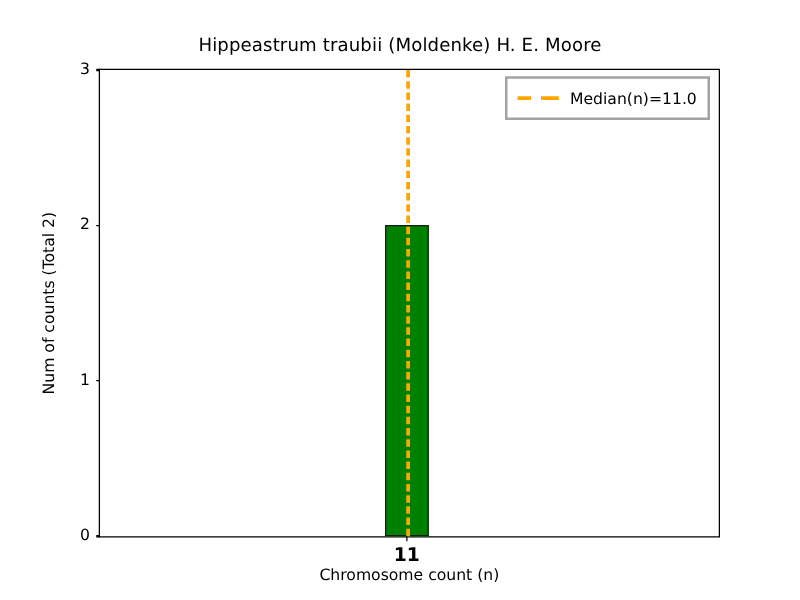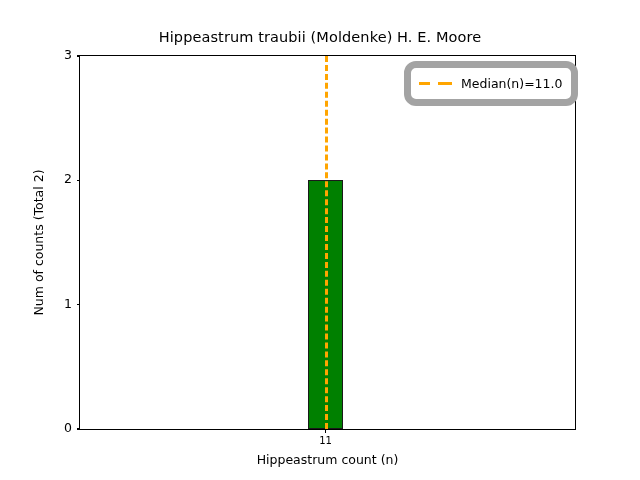--- a/index.html
+++ b/index.html
@@ -95,23 +95,24 @@
     width: 1.2px;
     height: 3.5px;
     background: #000000;
   }
   .xtick .tick-label {
     position: absolute;
     top: 6px;
     left: -40px;
     width: 80px;
     text-align: center;
-    font-size: 10px;
-    color: #000000;
-    white-space: nowrap;
+    font-size: 15px;
+    color: #000000;
+    white-space: nowrap;
+    font-weight: bold;
   }
 
   
   #xlabel {
     position: absolute;
     left: 79px;
     top: 452px;
     width: 497px;
     text-align: center;
     font-size: 12.5px;
@@ -136,25 +137,25 @@
     top: 430px;
     width: 0;
     height: 0;
   }
 
   
   #legend {
     position: absolute;
     left: 404px;
     top: 61px;
-    border: 7px solid #a3a3a3;
+    border: 2px solid #a3a3a3;
     background: #ffffff;
     padding: 6px 9px 6px 8px;
     box-sizing: border-box;
-    border-radius: 12px;
+    border-radius: 0;
   }
   .legend-row {
     display: flex;
     align-items: center;
     height: 19px;
   }
   .legend-key {
     width: 33px;
     height: 12px;
     position: relative;
@@ -224,19 +225,19 @@
       <div class="legend-row">
         <span class="legend-key" style="color:#ffa500;">
           <span class="dash"></span>
         </span>
         <span class="legend-text">Median(n)=11.0</span>
       </div>
     </div>
 
   </div>
 
-  <div id="xlabel">Hippeastrum count (n)</div>
+  <div id="xlabel">Chromosome count (n)</div>
 
   <div id="ylabel-wrap">
     <div id="ylabel">Num of counts (Total 2)</div>
   </div>
 
 </div>
 
 </body></html>

